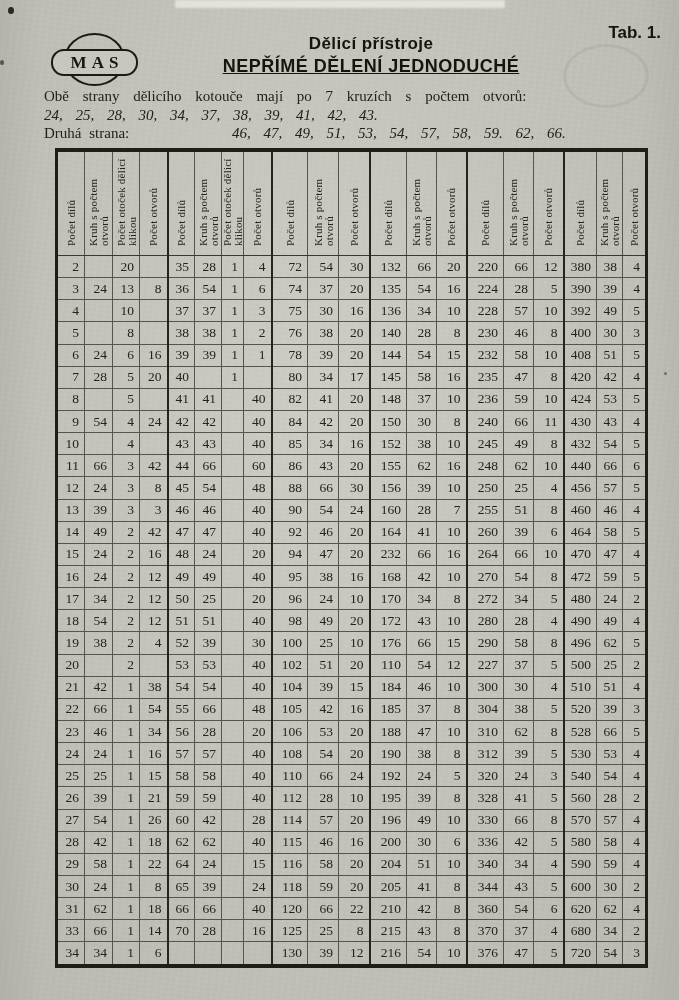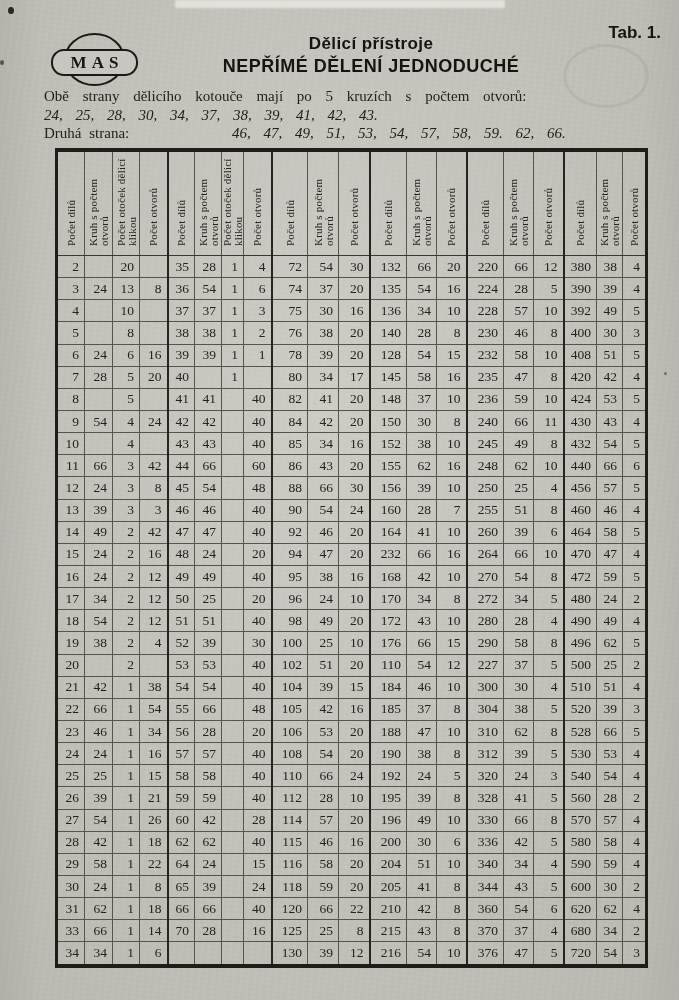--- a/index.html
+++ b/index.html
@@ -21,21 +21,21 @@
   
   .logo{position:absolute;left:44px;top:30px;width:100px;height:58px;}
   .logo-ring{position:absolute;left:20px;top:3px;width:57px;height:49px;border:2.5px solid #1b1a16;border-radius:50%;}
   .logo-band{position:absolute;left:7px;top:19px;width:83px;height:23px;border:2.5px solid #1b1a16;border-radius:13px;
     background:#c9c6bf;display:flex;align-items:center;justify-content:center;}
   .logo-text{font:700 17px/17px "Liberation Serif",serif;letter-spacing:5px;padding-left:5px;color:#171611;}
 
   
   .titles{position:absolute;left:160px;top:22px;width:422px;text-align:center;color:#15140f;}
   .t1{font:700 17px/21px "Liberation Sans",sans-serif;letter-spacing:.4px;margin-top:11px;}
-  .t2{font:700 18px/24px "Liberation Sans",sans-serif;letter-spacing:.5px;}
+  .t2{font:700 18px/24px "Liberation Sans",sans-serif;letter-spacing:.5px;text-decoration:underline;}
   .tab{position:absolute;right:18px;top:24px;font:700 17px/18px "Liberation Sans",sans-serif;color:#15140f;}
 
   
   .intro{position:absolute;left:44px;top:87px;width:590px;font:15px/18.5px "Liberation Serif",serif;color:#232218;}
   .intro .l1{word-spacing:10px;}
   .irow{display:flex;}
   .ilabel{display:inline-block;width:188px;word-spacing:4px;}
   .ivals{word-spacing:9px;font-style:italic;}
 
   
@@ -67,21 +67,21 @@
     </div>
   </div>
 
   <div class="titles">
     <div class="t1">Dělicí přístroje</div>
     <div class="t2">NEPŘÍMÉ DĚLENÍ JEDNODUCHÉ</div>
   </div>
   <div class="tab">Tab. 1.</div>
 
   <div class="intro">
-    <div class="l1">Obě strany dělicího kotouče mají po 5 kruzích s počtem otvorů:</div>
+    <div class="l1">Obě strany dělicího kotouče mají po 7 kruzích s počtem otvorů:</div>
     <div class="irow">
       <span class="ivals">24, 25, 28, 30, 34, 37, 38, 39, 41, 42, 43.</span>
     </div>
     <div class="irow">
       <span class="ilabel">Druhá strana:</span>
       <span class="ivals">46, 47, 49, 51, 53, 54, 57, 58, 59. 62, 66.</span>
     </div>
   </div>
 
   <table>
@@ -225,21 +225,21 @@
           <td>24</td>
           <td>6</td>
           <td>16</td>
           <td class="gs">39</td>
           <td>39</td>
           <td>1</td>
           <td>1</td>
           <td class="gs">78</td>
           <td>39</td>
           <td>20</td>
-          <td class="gs">128</td>
+          <td class="gs">144</td>
           <td>54</td>
           <td>15</td>
           <td class="gs">232</td>
           <td>58</td>
           <td>10</td>
           <td class="gs">408</td>
           <td>51</td>
           <td>5</td>
         </tr>
         <tr>

